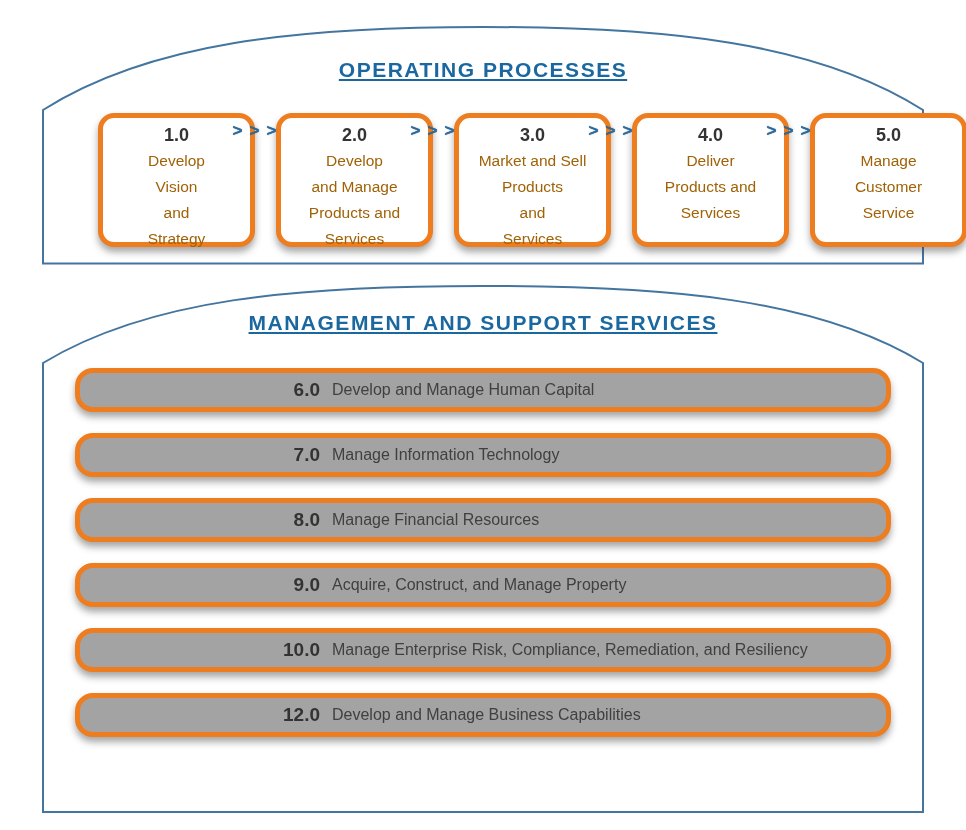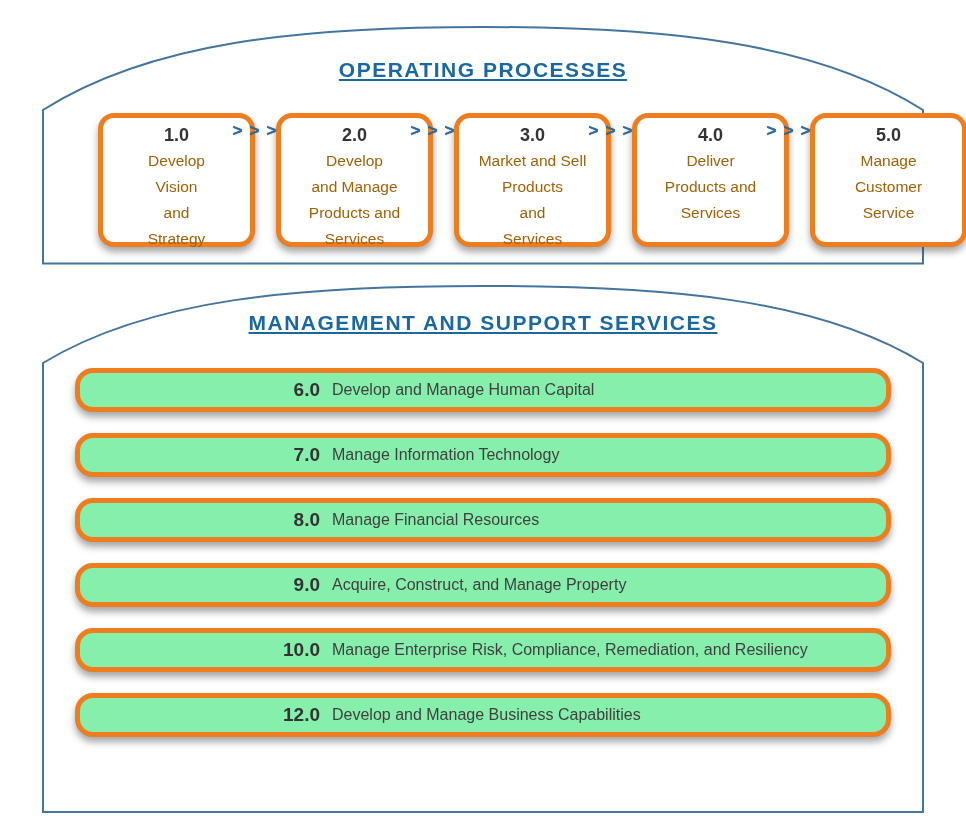--- a/index.html
+++ b/index.html
@@ -74,21 +74,21 @@
   
   .bars-col{
     position:absolute;left:75px;top:368px;
     width:816px;
     z-index:1;
   }
   .service-bar{
     position:relative;
     width:816px;height:44px;
     box-sizing:border-box;
-    background:#86efac;
+    background:#a3a3a3;
     border:5px solid #ed7d1f;
     border-radius:18px;
     box-shadow:0 5px 7px rgba(60,60,60,0.45);
     margin-bottom:21px;
     display:flex;
     align-items:center;
   }
   .bar-num{
     width:240px;
     text-align:right;

